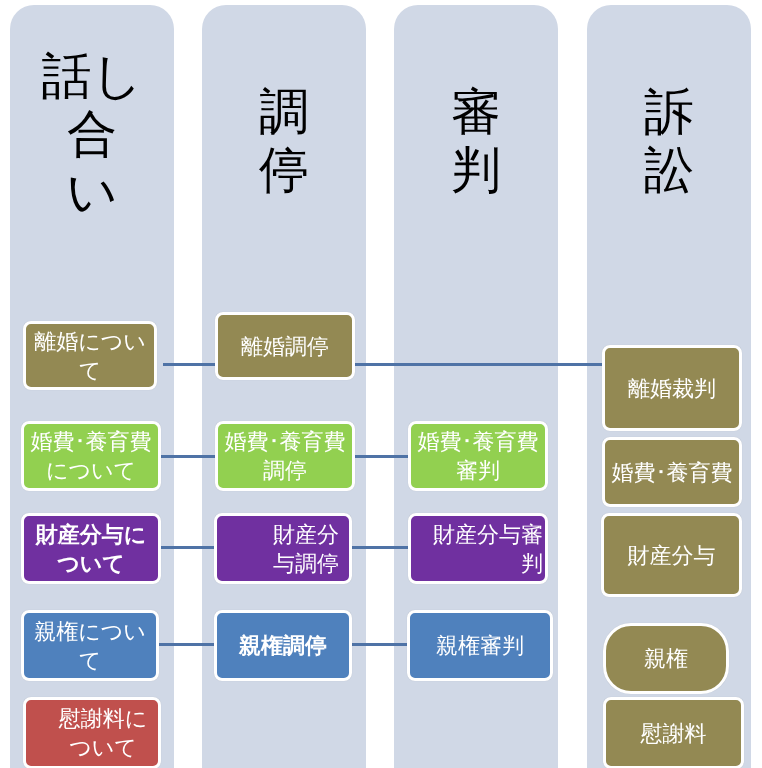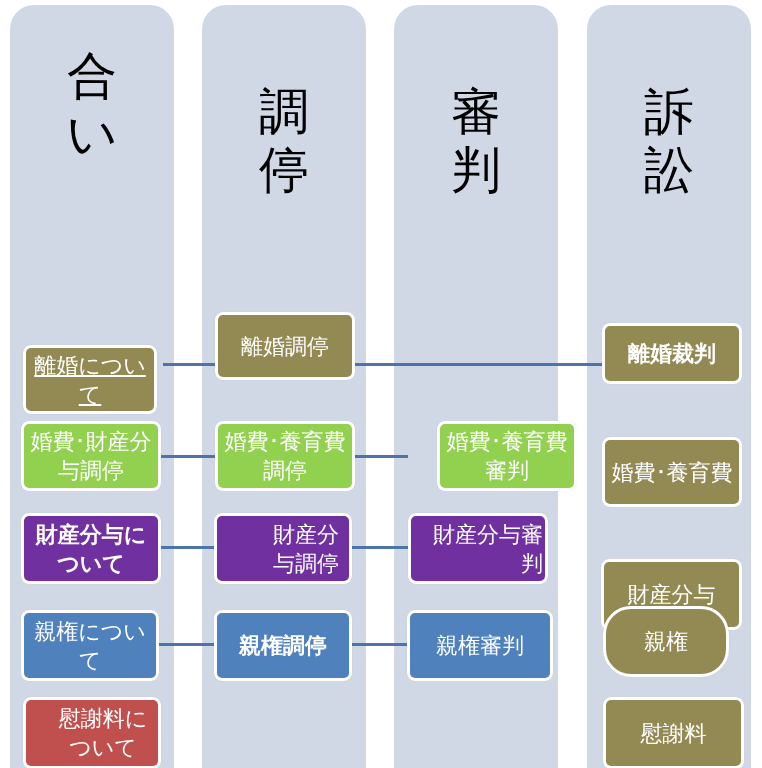--- a/index.html
+++ b/index.html
@@ -19,20 +19,21 @@
   .green { background: #92d050; }
   .purple { background: #7030a0; }
   .blue { background: #4f81bd; }
   .red { background: #c0504d; padding-left: 24px; }
 </style>
 </head>
 <body>
 
 <div class="col" style="left:10px;">
   <div class="col-title" style="top:42px;">
+    <span>話し</span>
     <span>合</span>
     <span>い</span>
   </div>
 </div>
 <div class="col" style="left:202px;">
   <div class="col-title" style="top:78px;">
     <span>調</span>
     <span>停</span>
   </div>
 </div>
@@ -54,33 +55,33 @@
 
 <div class="connector" style="left:160px; top:455px; width:55px;"></div>
 <div class="connector" style="left:354px; top:455px; width:54px;"></div>
 
 <div class="connector" style="left:160px; top:546px; width:54px;"></div>
 <div class="connector" style="left:351px; top:546px; width:57px;"></div>
 
 <div class="connector" style="left:158px; top:643px; width:56px;"></div>
 <div class="connector" style="left:351px; top:643px; width:56px;"></div>
 
-<div class="box olive" style="left:23px; top:345px; width:134px; height:69px;text-decoration:underline;">離婚について</div>
+<div class="box olive" style="left:23px; top:321px; width:134px; height:69px;">離婚について</div>
 <div class="box olive" style="left:215px; top:312px; width:140px; height:68px;">離婚調停</div>
-<div class="box olive" style="left:602px; top:323px; width:140px; height:61px;font-weight:bold;">離婚裁判</div>
+<div class="box olive" style="left:602px; top:345px; width:140px; height:86px;">離婚裁判</div>
 
-<div class="box green" style="left:21px; top:421px; width:140px; height:70px;">婚費･財産分与調停</div>
+<div class="box green" style="left:21px; top:421px; width:140px; height:70px;">婚費･養育費について</div>
 <div class="box green" style="left:215px; top:421px; width:140px; height:70px;">婚費･養育費調停</div>
-<div class="box green" style="left:408px; top:421px; width:140px; height:70px;margin-left:29px;">婚費･養育費審判</div>
+<div class="box green" style="left:408px; top:421px; width:140px; height:70px;">婚費･養育費審判</div>
 <div class="box olive" style="left:602px; top:421px; width:140px; height:70px;margin-top:16px;">婚費･養育費</div>
 
 <div class="box purple" style="left:21px; top:513px; width:140px; height:71px;font-weight:bold;">財産分与について</div>
 <div class="box purple" style="left:214px; top:513px; width:138px; height:71px;padding-left:48px;">財産分与調停</div>
 <div class="box purple" style="left:408px; top:513px; width:140px; height:71px;text-align:right;">財産分与審判</div>
-<div class="box olive" style="left:601px; top:513px; width:141px; height:71px;margin-top:46px;">財産分与</div>
+<div class="box olive" style="left:601px; top:513px; width:141px; height:84px;">財産分与</div>
 
 <div class="box blue" style="left:21px; top:610px; width:138px; height:71px;">親権について</div>
 <div class="box blue" style="left:214px; top:610px; width:138px; height:71px;font-weight:bold;">親権調停</div>
 <div class="box blue" style="left:407px; top:610px; width:146px; height:71px;text-align:right;">親権審判</div>
-<div class="box olive" style="left:603px; top:606px; width:126px; height:71px;border-radius:28px;">親権</div>
+<div class="box olive" style="left:603px; top:623px; width:126px; height:71px;border-radius:28px;">親権</div>
 
 <div class="box red" style="left:23px; top:697px; width:138px; height:72px;">慰謝料について</div>
 <div class="box olive" style="left:603px; top:697px; width:141px; height:72px;">慰謝料</div>
 
 </body></html>

